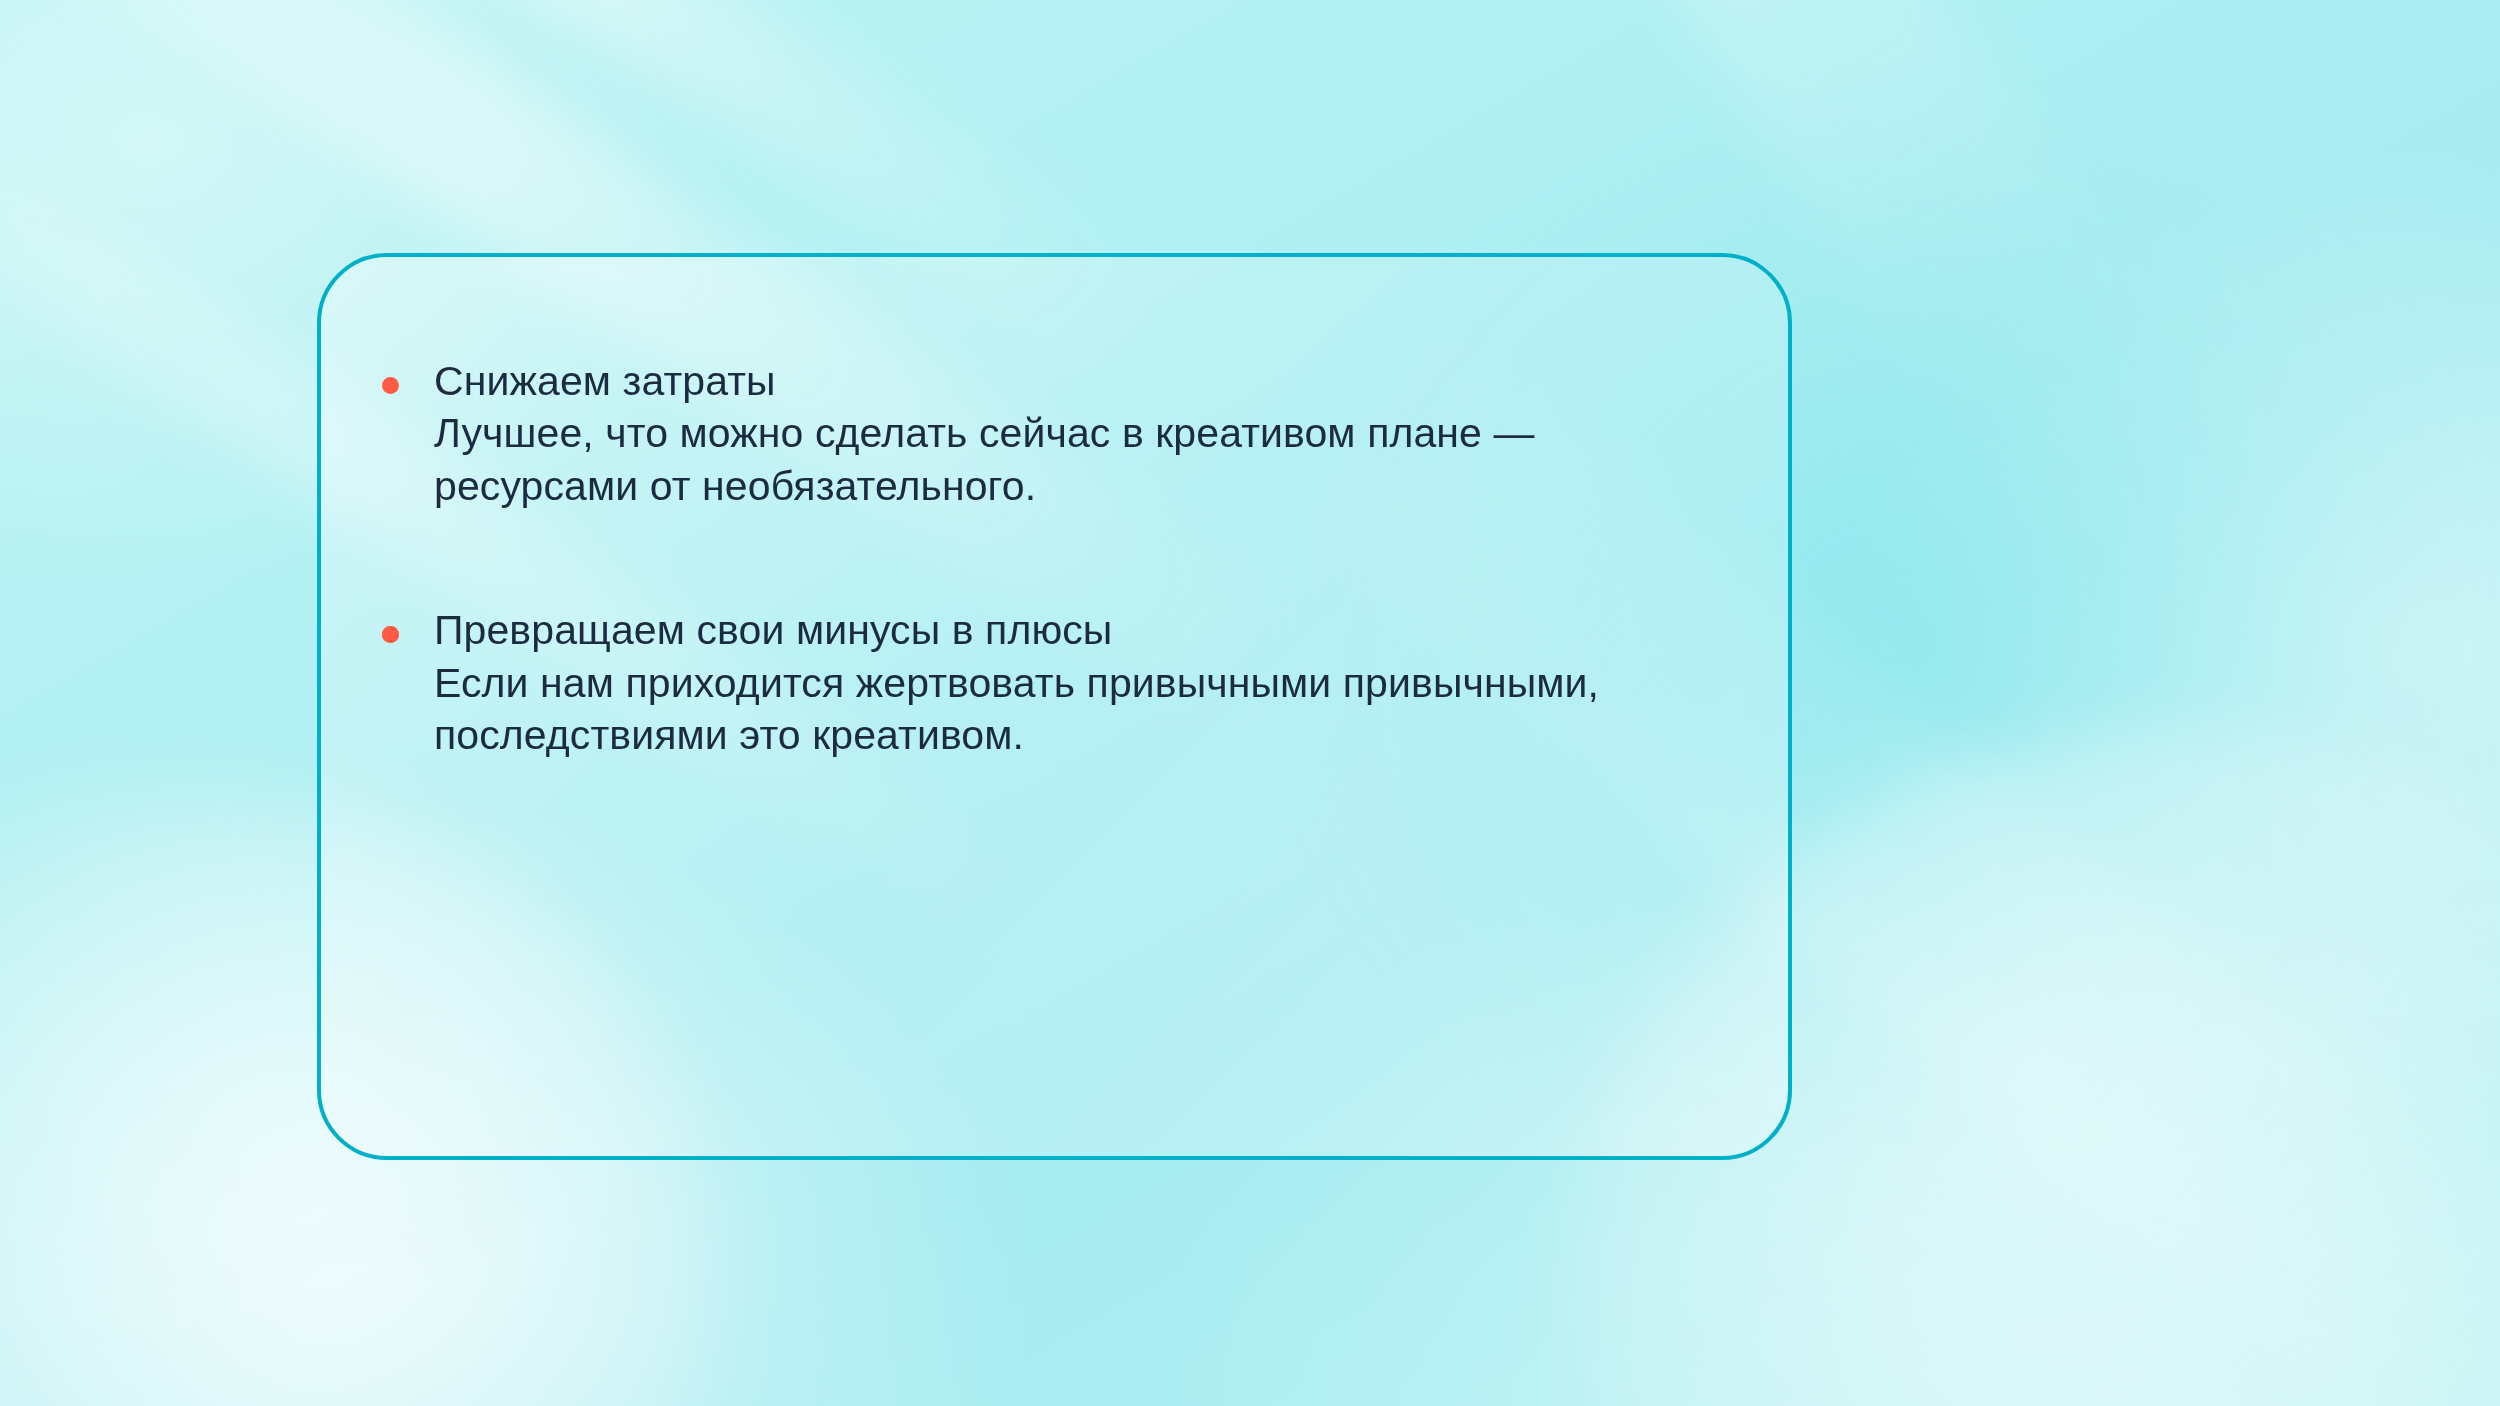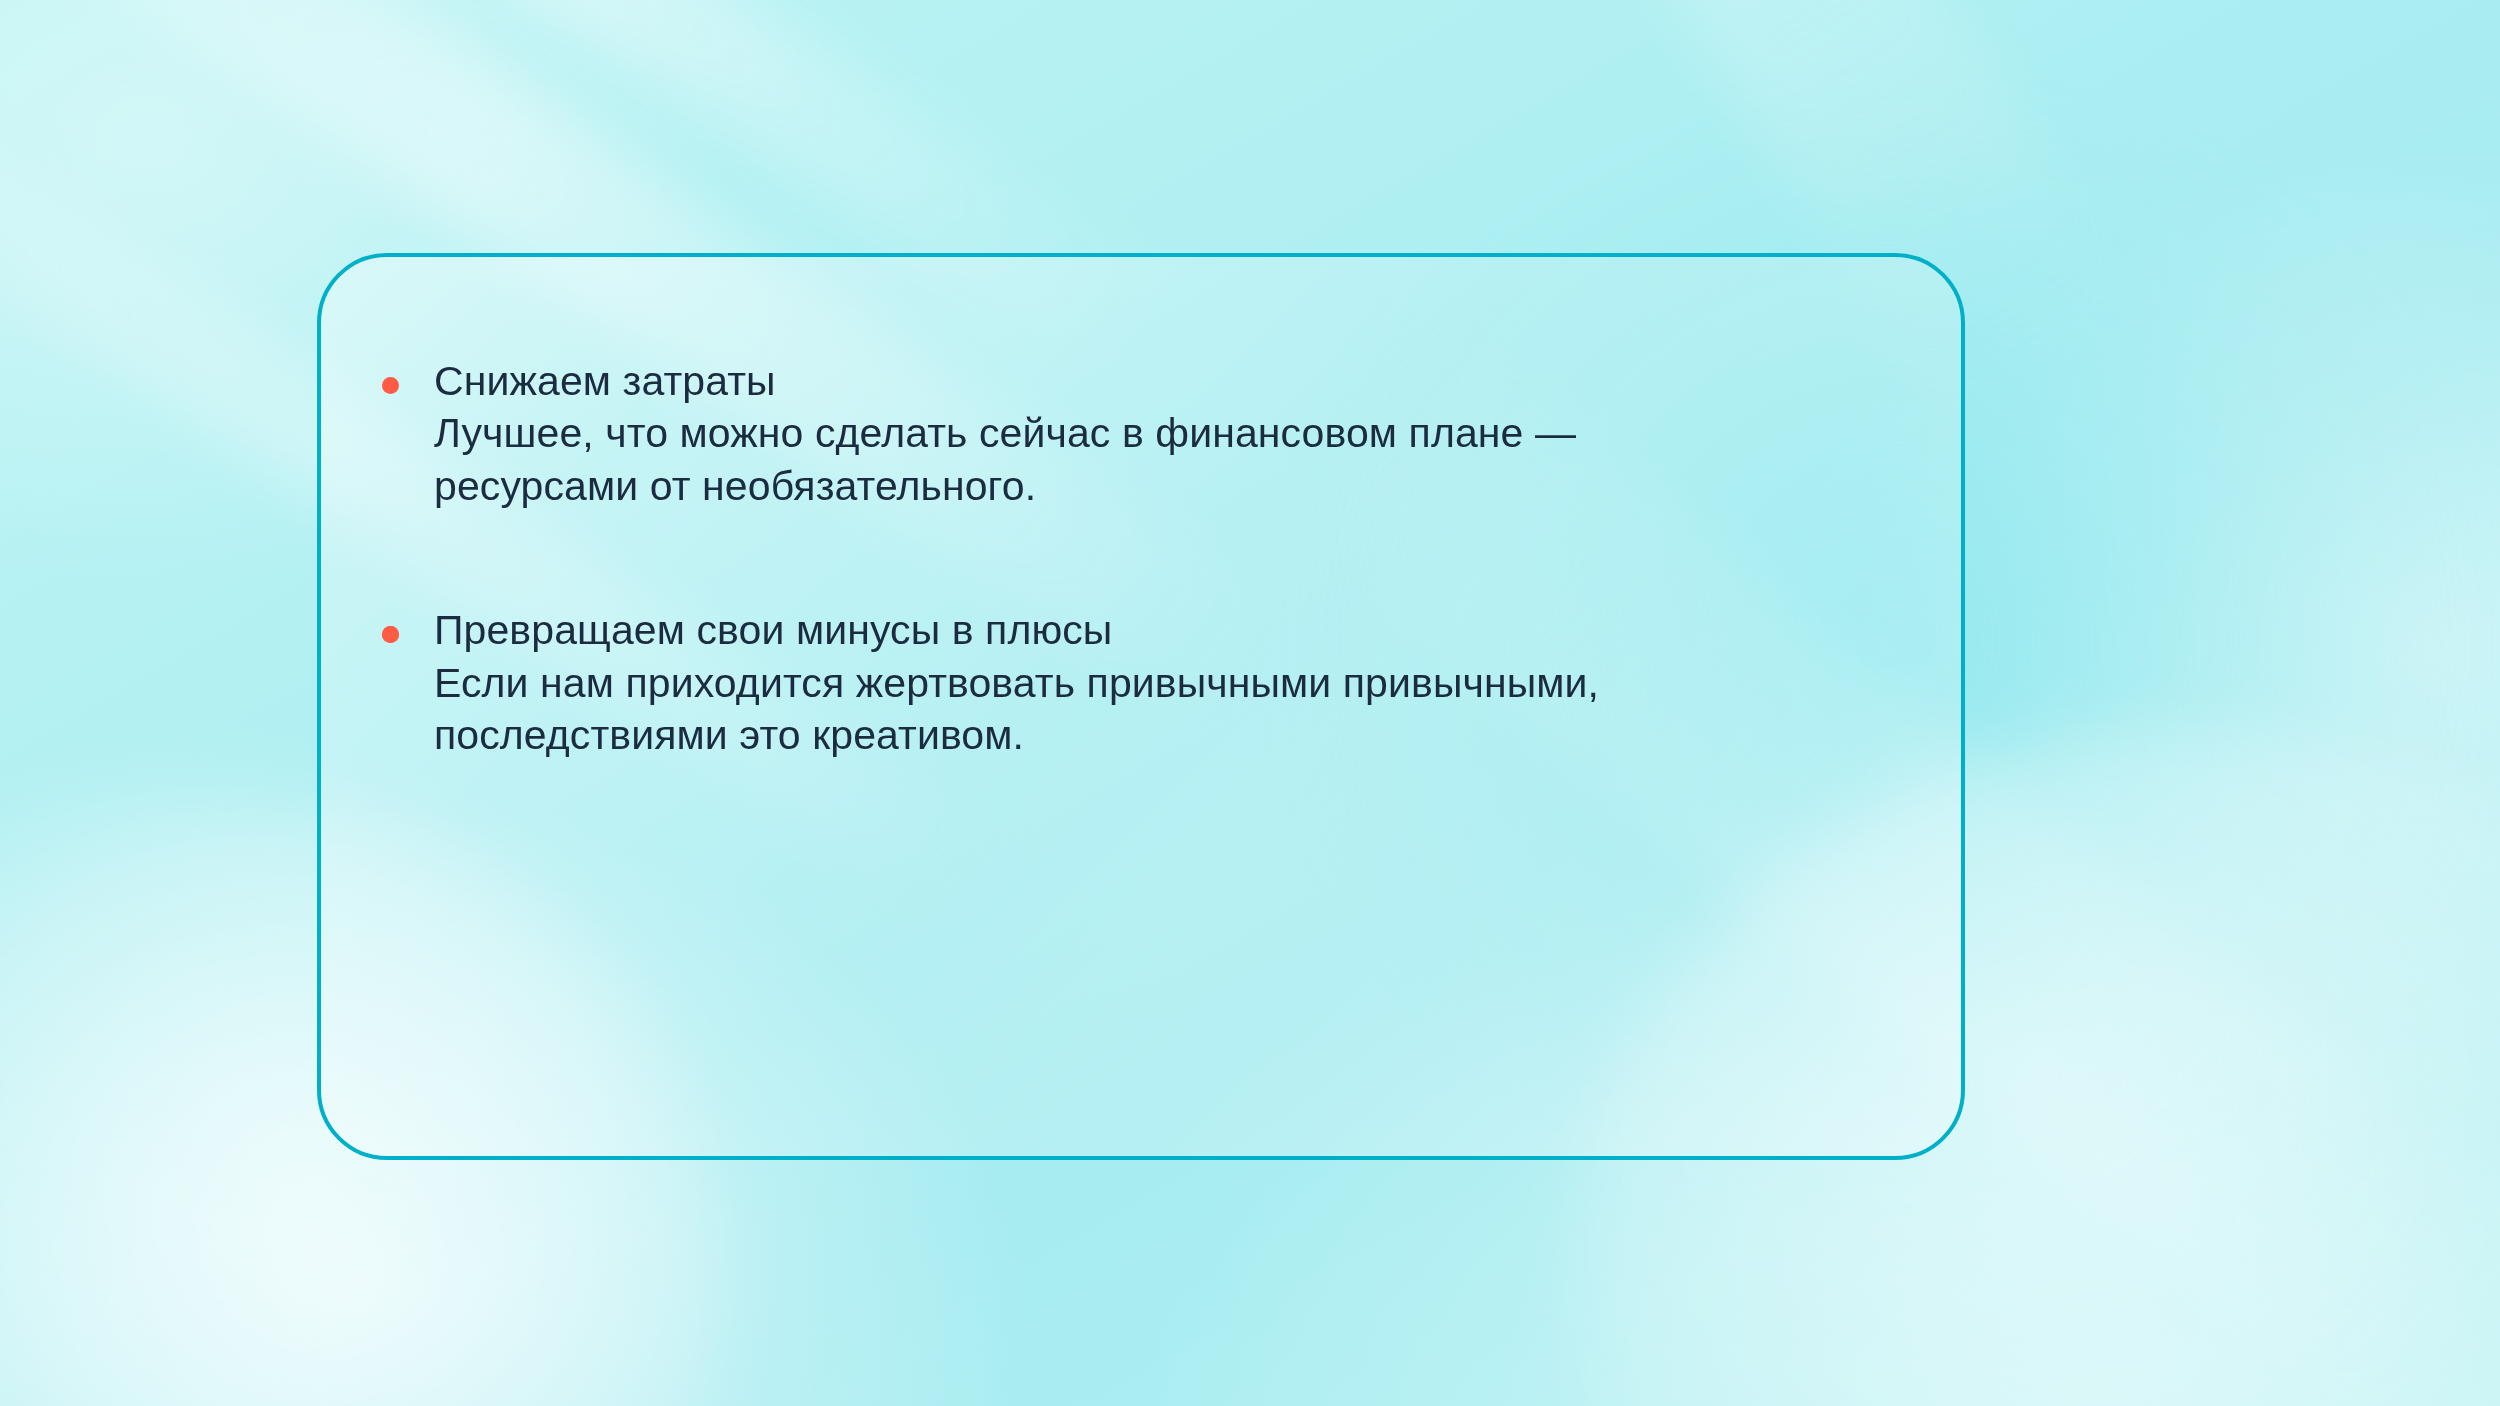--- a/index.html
+++ b/index.html
@@ -57,21 +57,21 @@
     left: 1320px; top: 150px; width: 1150px; height: 980px;
     background: radial-gradient(circle at 50% 50%, rgba(118,229,235,0.45) 0%, rgba(140,235,240,0.12) 58%, rgba(255,255,255,0) 78%);
     filter: blur(46px);
   }
 
   
   .card {
     position: absolute;
     left: 317px;
     top: 253px;
-    width: 1648px;
+    width: 1475px;
     height: 907px;
     box-sizing: border-box;
     border: 4px solid #00B0C8;
     border-radius: 70px;
     background: linear-gradient(135deg, rgba(255,255,255,0.34) 0%, rgba(255,255,255,0.12) 48%, rgba(255,255,255,0.26) 100%);
   }
 
   .bullet-list {
     position: absolute;
     left: 45px;
@@ -118,21 +118,21 @@
   <div class="blob blob-mid"></div>
   <div class="blob blob-br"></div>
   <div class="blob blob-bl"></div>
 
   <div class="card">
     <div class="bullet-list">
 
       <div class="bullet-item">
         <span class="bullet-dot"></span>
         <div class="bullet-title">Снижаем затраты</div>
-        <div class="bullet-line">Лучшее, что можно сделать сейчас в финансовом плане —</div>
+        <div class="bullet-line">Лучшее, что можно сделать сейчас в креативом плане —</div>
         <div class="bullet-line">ресурсами от необязательного.</div>
       </div>
 
       <div class="bullet-item">
         <span class="bullet-dot"></span>
       </div>
 
       <div class="bullet-item">
         <span class="bullet-dot"></span>
         <div class="bullet-title">Превращаем свои минусы в плюсы</div>

